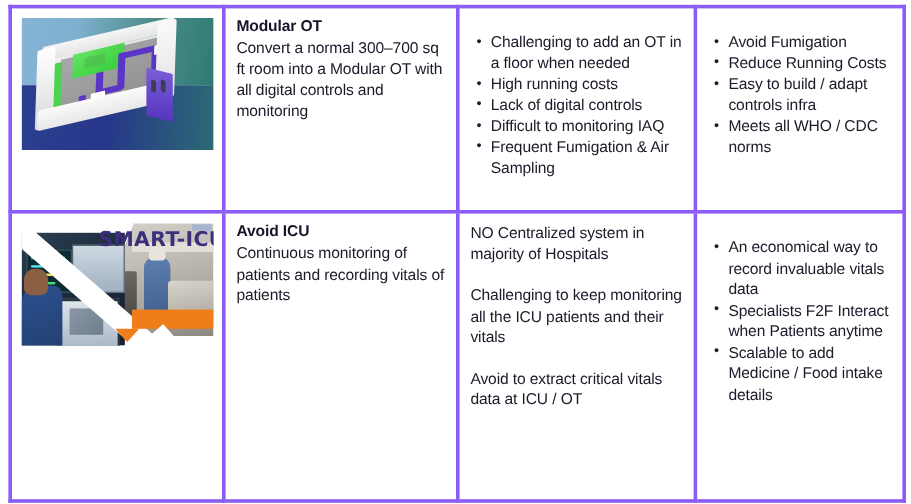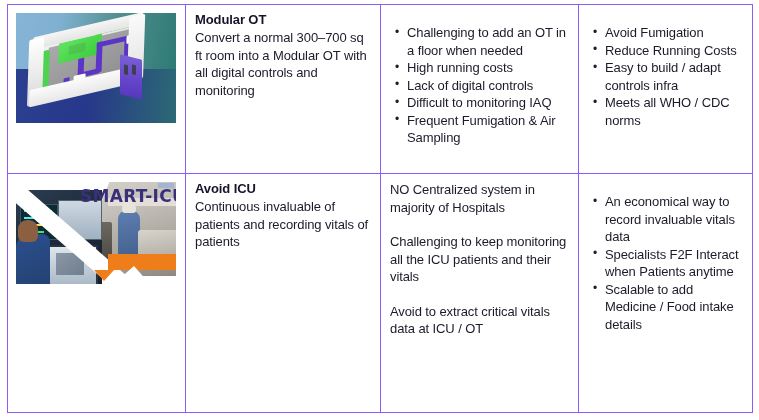--- a/index.html
+++ b/index.html
@@ -27,21 +27,21 @@
   
   table.comparison {
     position: absolute;
     left: 7px;
     top: 4px;
     width: 745px;
     border-collapse: collapse;
     table-layout: fixed;
   }
   table.comparison td {
-    border: 1px solid #8b5cf6;
+    border: 3px solid #8b5cf6;
     vertical-align: top;
     padding: 0;
     background: #ffffff;
   }
 
   .col-img   { width: 178px; }
   .col-title { width: 195px; }
   .col-prob  { width: 198px; }
   .col-ben   { width: 174px; }
 
@@ -481,21 +481,21 @@
                 <span class="icu-title-text">SMART-ICU</span>
               </div>
               <div class="icu-logo"></div>
             </div>
           </div>
         </td>
 
         <td>
           <div class="cell-pad">
             <p class="item-title">Avoid ICU</p>
-            <p class="item-desc">Continuous invaluable of patients and recording vitals of patients</p>
+            <p class="item-desc">Continuous monitoring of patients and recording vitals of patients</p>
           </div>
         </td>
 
         <td>
           <div class="cell-pad">
             <p class="para-block">NO Centralized system in majority of Hospitals</p>
             <p class="para-block">Challenging to keep monitoring all the ICU patients and their vitals</p>
             <p class="para-block">Avoid to extract critical vitals data at ICU / OT</p>
           </div>
         </td>

